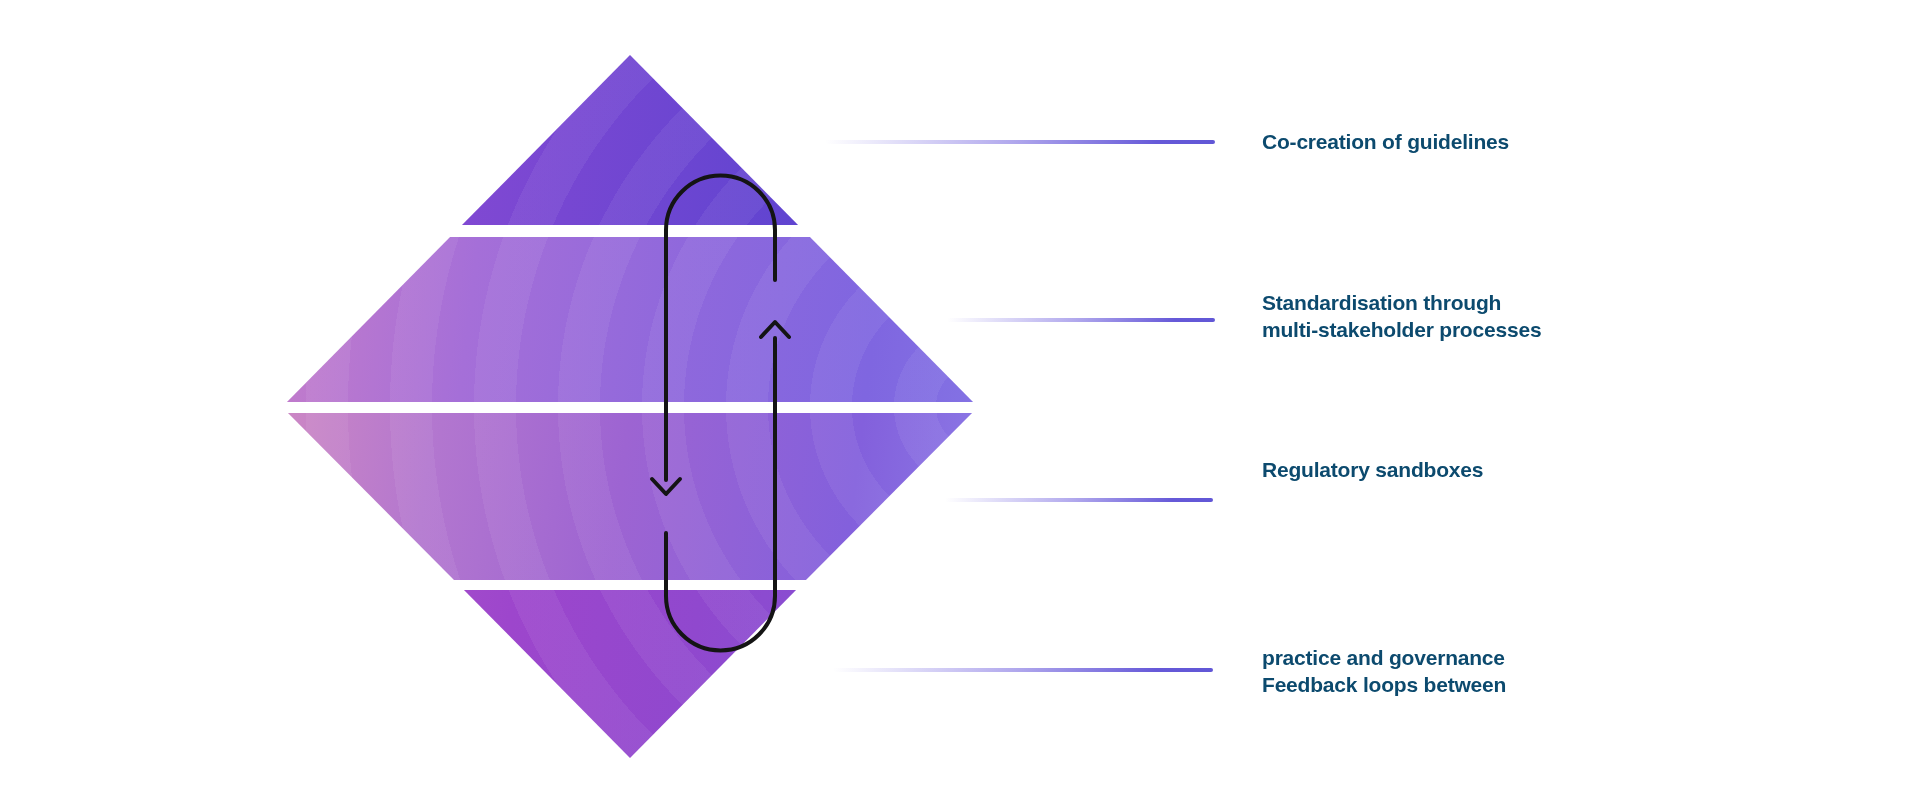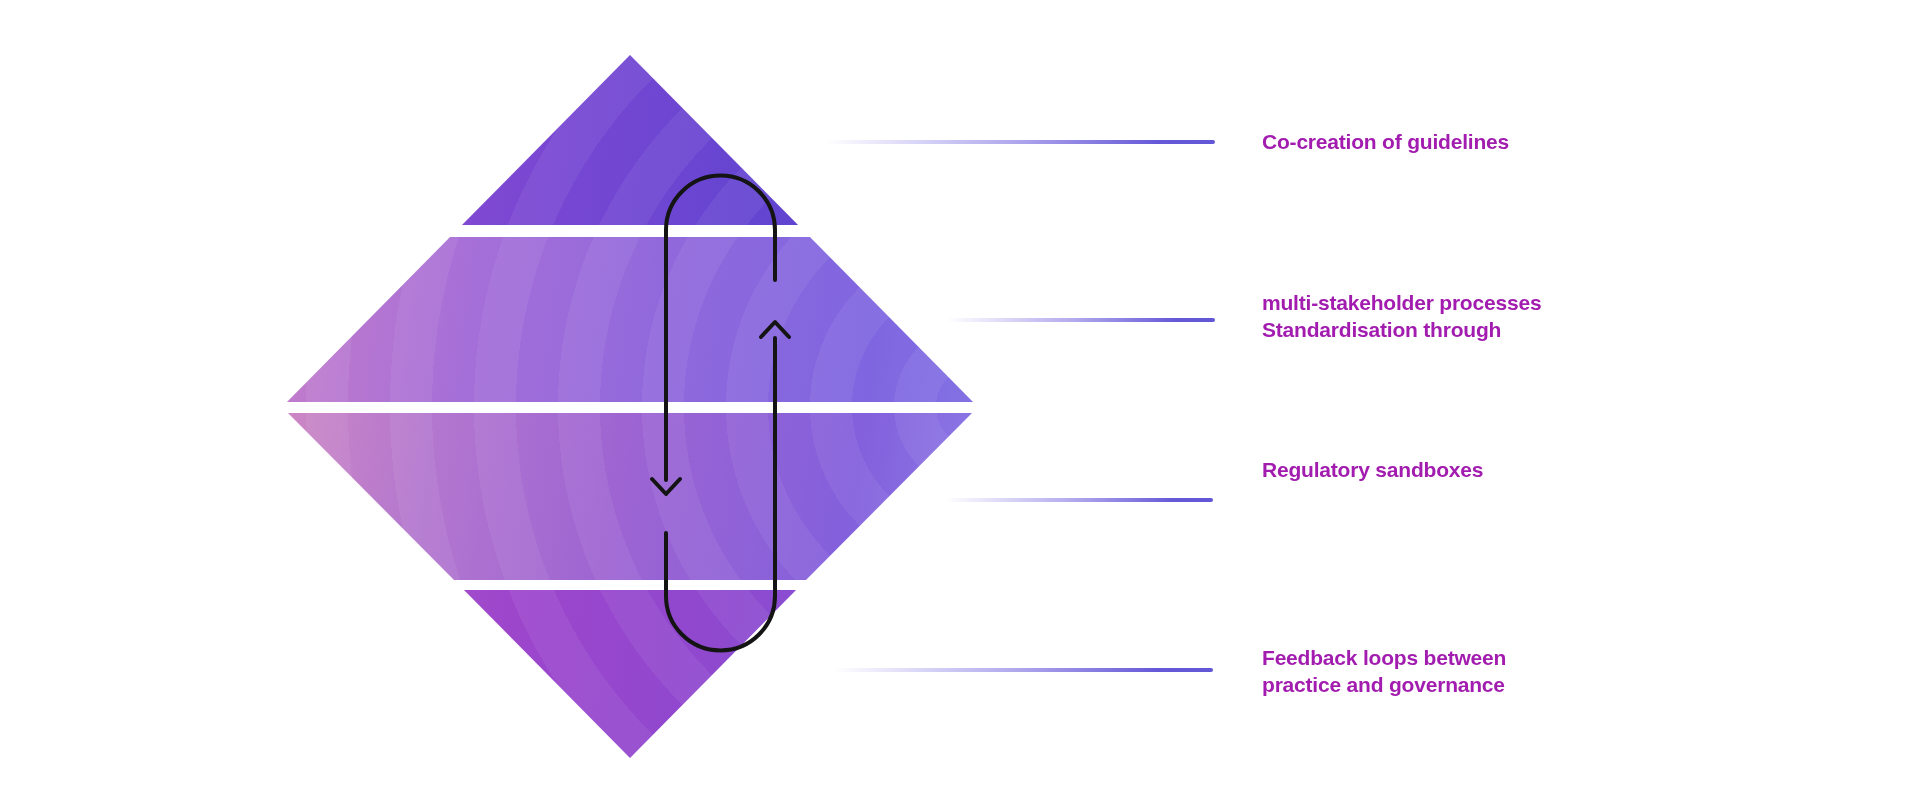--- a/index.html
+++ b/index.html
@@ -54,21 +54,21 @@
       rgba(113,97,222,0.55) 48%,
       #6659d8 85%,#6157d6 100%);
   }
   .c1{left:825px;top:140px;width:390px;}
   .c2{left:947px;top:318px;width:268px;}
   .c3{left:945px;top:498px;width:268px;}
   .c4{left:833px;top:668px;width:380px;}
 
   .label{
     position:absolute;left:1262px;
-    color:#a21caf;font-weight:700;font-size:21px;line-height:27px;
+    color:#0c4a6e;font-weight:700;font-size:21px;line-height:27px;
     letter-spacing:-0.2px;white-space:nowrap;
   }
   .label span{display:block;}
   .l1{top:128px;}
   .l2{top:289px;}
   .l3{top:456px;}
   .l4{top:644px;}
 </style>
 </head>
 <body>
@@ -96,24 +96,24 @@
 
   <div class="connector c1"></div>
   <div class="connector c2"></div>
   <div class="connector c3"></div>
   <div class="connector c4"></div>
 
   <div class="label l1">
     <span>Co-creation of guidelines</span>
   </div>
   <div class="label l2">
+    <span>Standardisation through</span>
     <span>multi-stakeholder processes</span>
-    <span>Standardisation through</span>
   </div>
   <div class="label l3">
     <span>Regulatory sandboxes</span>
   </div>
   <div class="label l4">
+    <span>practice and governance</span>
     <span>Feedback loops between</span>
-    <span>practice and governance</span>
   </div>
 
 </div>
 
 </body></html>

